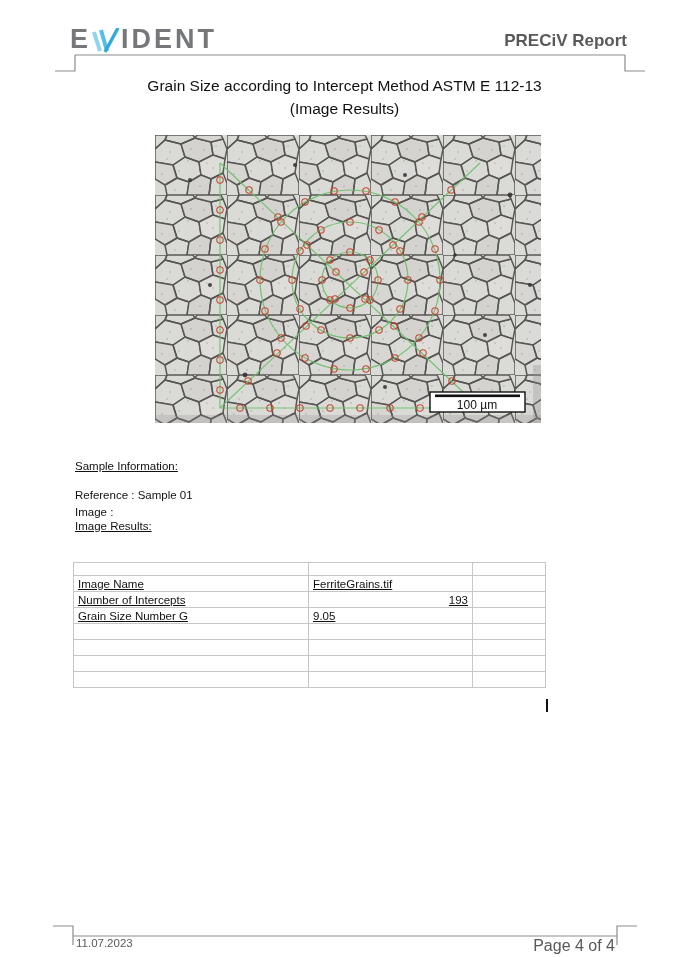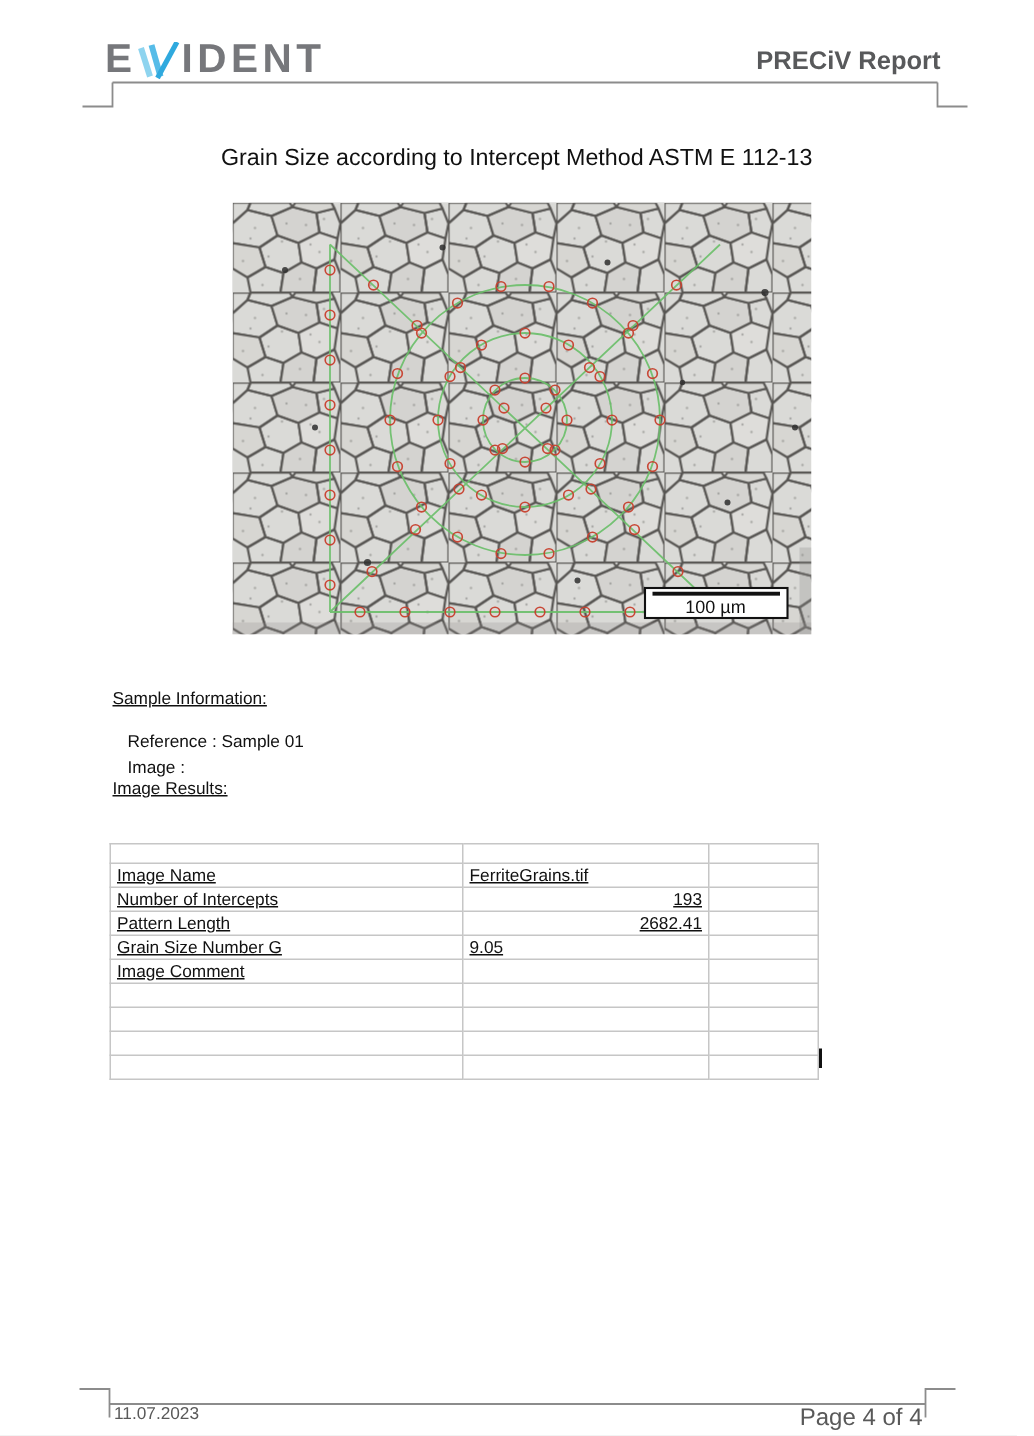--- a/index.html
+++ b/index.html
@@ -10,26 +10,26 @@
   }
   
   .logo{position:absolute;left:70px;top:24px;display:flex;align-items:flex-end;height:28px;}
   .logo .brand-letters{font-size:27px;font-weight:bold;color:#76777b;letter-spacing:3px;line-height:26px;}
   .logo svg{margin:0 1px -1px 1px;}
   .report-title{position:absolute;top:31px;right:62px;font-size:17px;font-weight:bold;color:#58595b;margin-left:12px;}
   .rule-svg{position:absolute;left:40px;width:620px;overflow:visible;}
   .hdr-rule{top:50px;height:26px;}
   .ftr-rule{top:915px;height:40px;}
   
-  .doc-title{position:absolute;left:0;top:74px;width:689px;text-align:center;font-size:15.5px;line-height:23px;color:#111;margin-top:20px;}
+  .doc-title{position:absolute;left:0;top:74px;width:689px;text-align:center;font-size:15.5px;line-height:23px;color:#111;}
   
   .micro{position:absolute;left:155px;top:135px;width:386px;height:288px;}
   
   .h-underline{position:absolute;left:75px;font-size:11.5px;font-weight:normal;text-decoration:underline;color:#111;}
-  .body-line{position:absolute;left:85px;font-size:11.5px;color:#111;}
+  .body-line{position:absolute;left:75px;font-size:11.5px;color:#111;}
   
   table.results{
     position:absolute;left:73px;top:562px;width:472px;
     border-collapse:collapse;table-layout:fixed;font-size:11.5px;color:#111;
   }
   table.results td{border:1px solid #c6c6c6;padding:0 4px;height:15px;line-height:14px;overflow:hidden;white-space:nowrap;text-decoration:underline;}
   table.results tr.first td{height:12px;}
   table.results td.num{text-align:right;}
   .caret{position:absolute;left:546px;top:699px;width:2px;height:13px;background:#111;}
   
@@ -55,20 +55,21 @@
   <svg class="rule-svg hdr-rule" viewBox="0 0 620 26">
     <g stroke="#8c8c8c" stroke-width="1.2" fill="none">
       <path d="M35,5 H585"></path>
       <path d="M35,5 V21 H15"></path>
       <path d="M585,5 V21 H605"></path>
     </g>
   </svg>
 
   <div class="doc-title">
     <div>Grain Size according to Intercept Method ASTM E 112-13</div>
+    <div>(Image Results)</div>
   </div>
 
   <svg class="micro" viewBox="0 0 386 288">
     <defs>
       <pattern id="grains" width="72" height="60" patternUnits="userSpaceOnUse">
         <rect width="72" height="60" fill="#dadad7"></rect>
         <g stroke="#454341" stroke-width="1.5" stroke-linejoin="round" fill="none" opacity="0.88">
           <path d="M0,14 L10,5 L26,9 L30,22 L18,30 L0,27 Z"></path>
           <path d="M26,9 L40,3 L56,7 L58,20 L44,27 L30,22 Z" fill="#d3d2cf"></path>
           <path d="M56,7 L68,4 L72,14 L70,24 L58,20 Z"></path>
@@ -232,32 +233,22 @@
         <td>Image Name</td>
         <td>FerriteGrains.tif</td>
         <td></td>
       </tr>
       <tr>
         <td>Number of Intercepts</td>
         <td class="num">193</td>
         <td></td>
       </tr>
       <tr>
-        <td>Pattern Length</td>
-        <td class="num">2682.41</td>
-        <td></td>
-      </tr>
-      <tr>
         <td>Grain Size Number G</td>
         <td>9.05</td>
-        <td></td>
-      </tr>
-      <tr>
-        <td>Image Comment</td>
-        <td></td>
         <td></td>
       </tr>
       <tr>
         <td></td>
         <td></td>
         <td></td>
       </tr>
       <tr>
         <td></td>
         <td></td>

